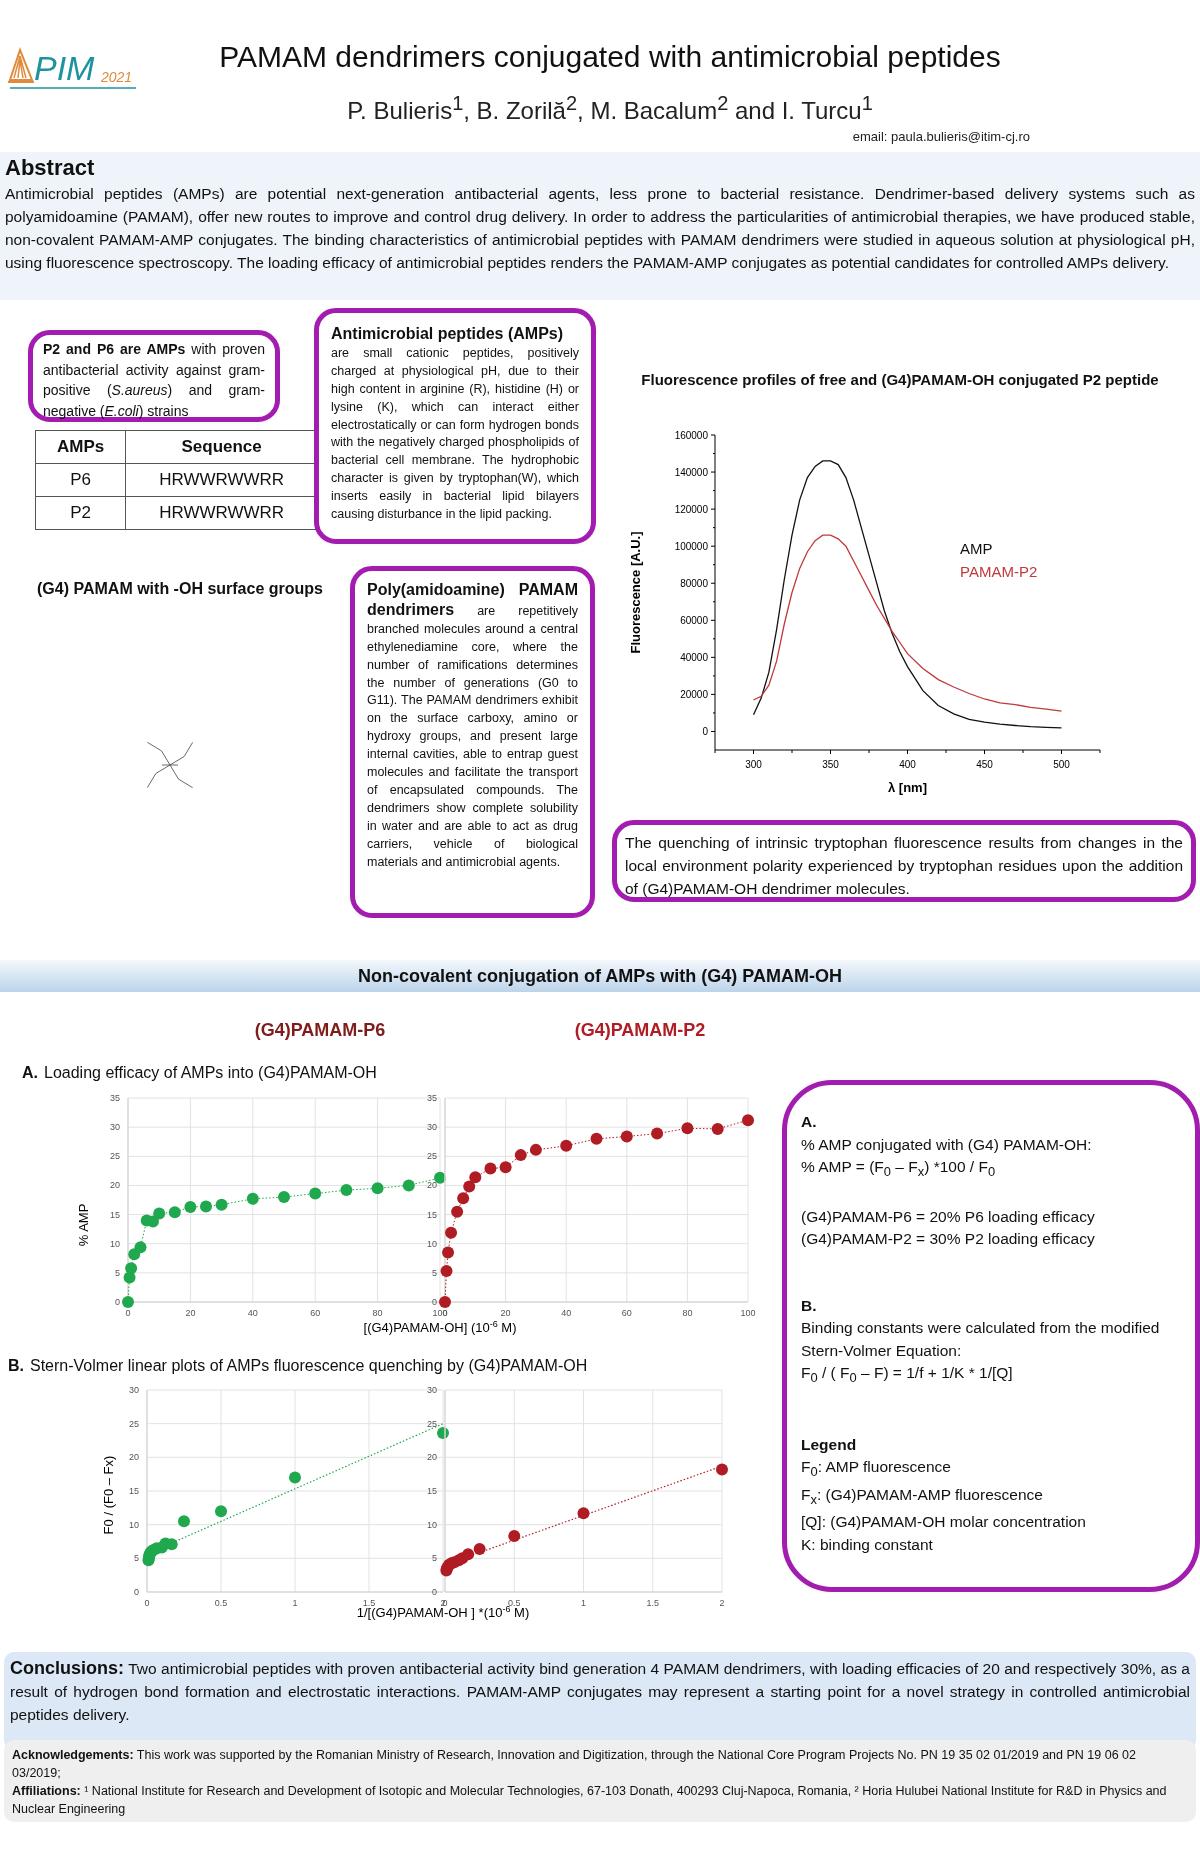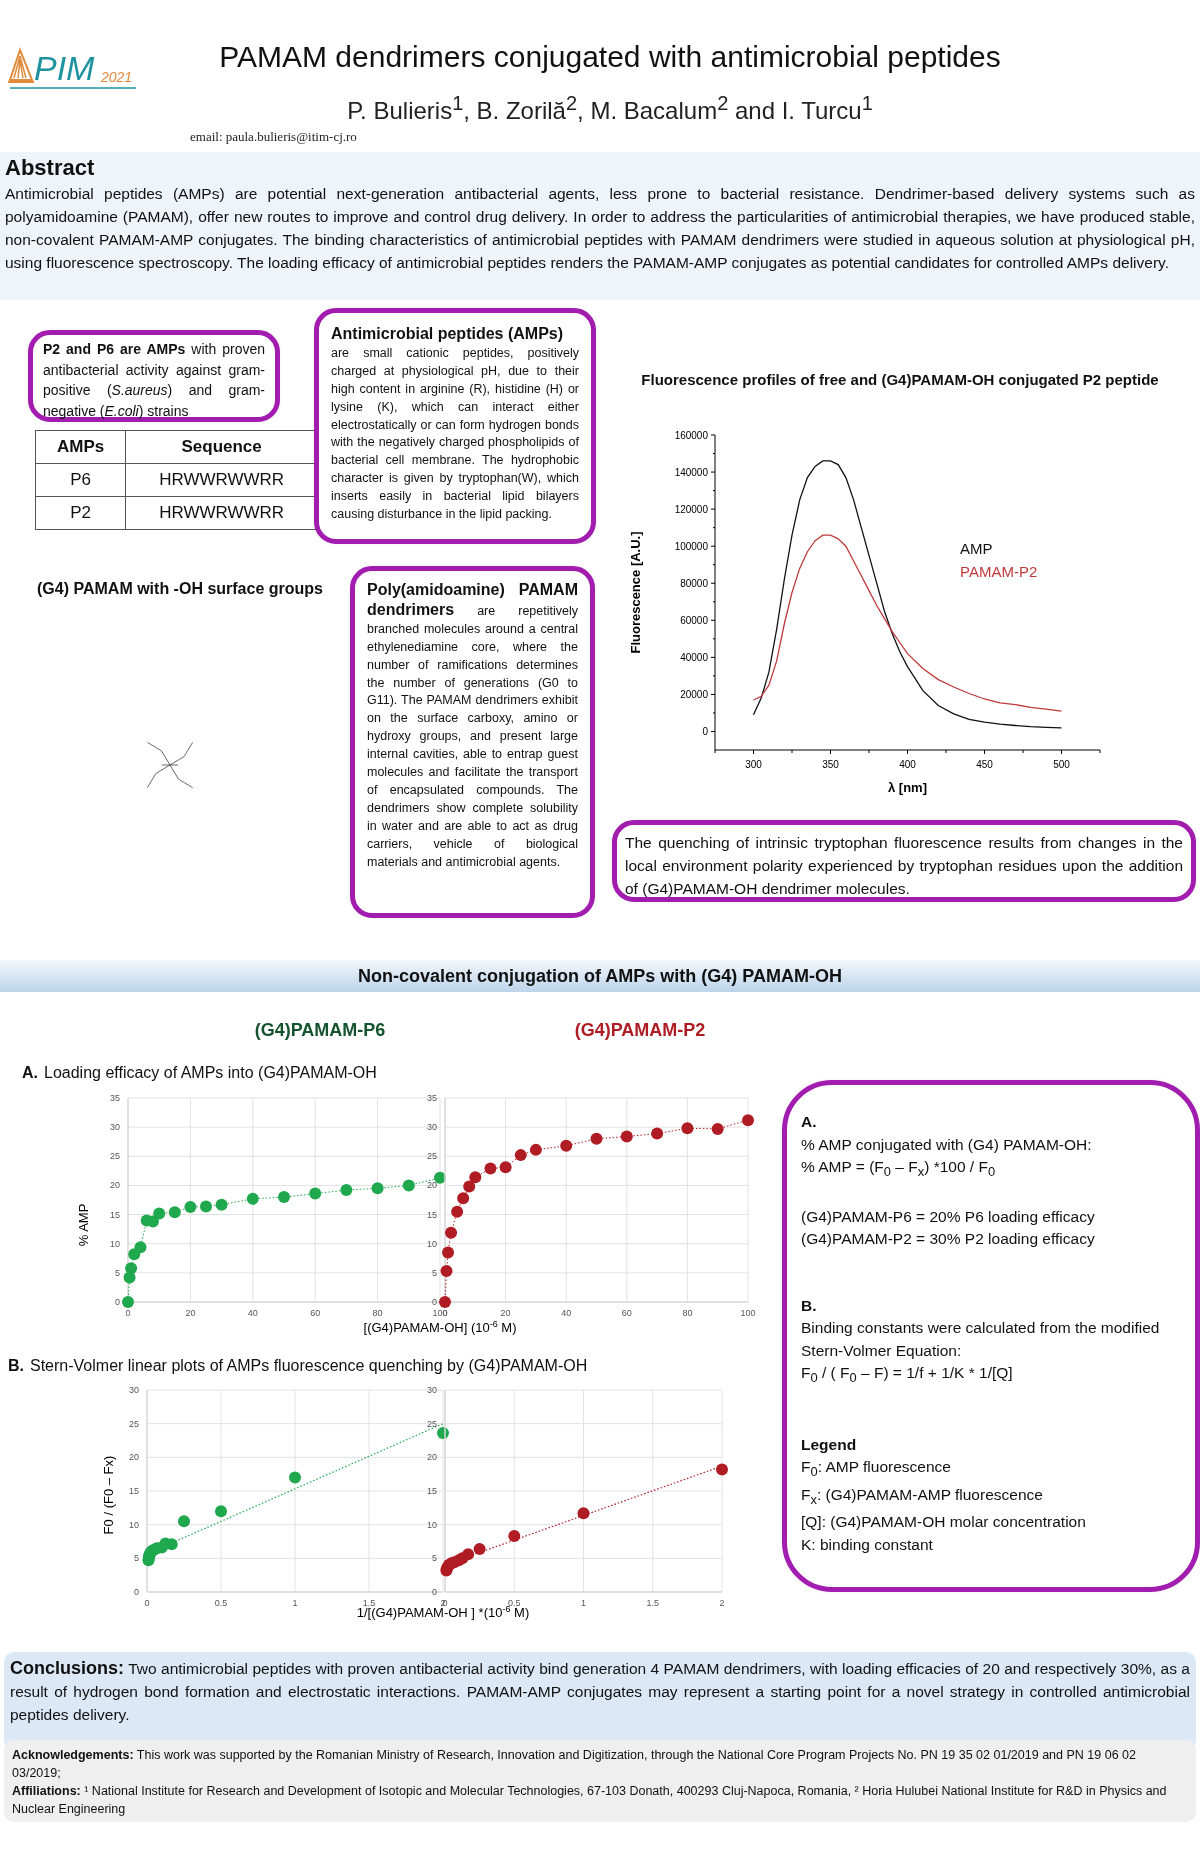--- a/index.html
+++ b/index.html
@@ -1,38 +1,38 @@
 <!DOCTYPE html>
 <html><head>
 <meta charset="utf-8">
 <style>
   html,body{margin:0;padding:0;background:#fff;}
   body{width:1200px;height:1854px;position:relative;overflow:hidden;font-family:"Liberation Sans",sans-serif;color:#111;}
   .abs{position:absolute;}
   .logo{left:6px;top:44px;width:150px;height:50px;}
   .title{left:190px;top:40px;width:840px;text-align:center;font-size:30px;color:#111;}
   .authors{left:190px;top:92px;width:840px;text-align:center;font-size:24px;color:#222;}
-  .email{left:190px;top:129px;width:840px;text-align:left;font-size:13px;color:#222;font-family:Liberation Serif, serif;}
+  .email{left:190px;top:129px;width:840px;text-align:right;font-size:13px;color:#222;}
   .abstract{left:0;top:152px;width:1200px;height:148px;background:#eef4fa;}
   .abstract h2{margin:0;position:absolute;left:5px;top:3px;font-size:22px;font-weight:bold;}
   .abstract p{margin:0;position:absolute;left:5px;top:30px;width:1190px;font-size:15.5px;line-height:23px;text-align:justify;}
   .card{border:5px solid #a21caf;border-radius:22px;box-shadow:0 0 4px rgba(0,0,0,0.06);background:#fff;}
   .box1{left:28px;top:330px;width:252px;height:92px;font-size:14px;line-height:20.5px;text-align:justify;padding:4px 10px;box-sizing:border-box;}
   .seq-table{left:35px;top:430px;width:283px;border-collapse:collapse;font-size:17px;border-radius:15px;}
   .seq-table td,.seq-table th{border:1.5px solid #555;text-align:center;height:32px;padding:0;}
   .seq-table th{font-weight:bold;font-size:17px;}
   .box2{left:314px;top:308px;width:282px;height:236px;font-size:12.5px;line-height:17.9px;text-align:justify;padding:12px 12px;box-sizing:border-box;}
   .box2 b{font-size:16px;}
   .fl-title{left:600px;top:339px;width:600px;text-align:center;font-size:15px;font-weight:bold;margin-top:32px;}
   .g4-title{left:10px;top:580px;width:340px;text-align:center;font-size:16px;font-weight:bold;}
   .box3{left:350px;top:566px;width:245px;height:352px;font-size:12.5px;line-height:17.9px;text-align:justify;padding:10px 12px 10px 12px;box-sizing:border-box;}
   .box3 b{font-size:16px;}
   .box4{left:612px;top:820px;width:584px;height:82px;font-size:15.5px;line-height:23px;text-align:justify;padding:6px 8px;box-sizing:border-box;}
   .bar{left:0;top:960px;width:1200px;height:32px;background:linear-gradient(#f4f8fc,#bcd4ea);text-align:center;font-size:18px;font-weight:bold;line-height:32px;}
-  .p6t{left:220px;top:1020px;width:200px;text-align:center;font-size:18px;font-weight:bold;color:#14532d;}
+  .p6t{left:220px;top:1020px;width:200px;text-align:center;font-size:18px;font-weight:bold;color:#7f1d1d;}
   .p2t{left:540px;top:1020px;width:200px;text-align:center;font-size:18px;font-weight:bold;color:#b01c24;}
   .secA{left:22px;top:1064px;font-size:16px;}
   .secB{left:8px;top:1357px;font-size:16px;}
   .secA b,.secB b{margin-right:6px;}
   .right-box{left:782px;top:1080px;width:418px;height:512px;border-radius:50px;padding:26px 14px;box-sizing:border-box;font-size:15.5px;line-height:22.5px;}
   .right-box p{margin:0;}
   .right-box .gap{height:22px;}
   .concl{left:4px;top:1652px;width:1192px;height:98px;background:#dce8f5;border-radius:10px;padding:5px 6px;box-sizing:border-box;font-size:15.5px;line-height:23px;text-align:justify;}
   .concl b{font-size:18px;}
   .ack{left:4px;top:1740px;width:1192px;height:82px;background:#efefef;border-radius:10px;padding:6px 8px;box-sizing:border-box;font-size:12.5px;line-height:18px;}

